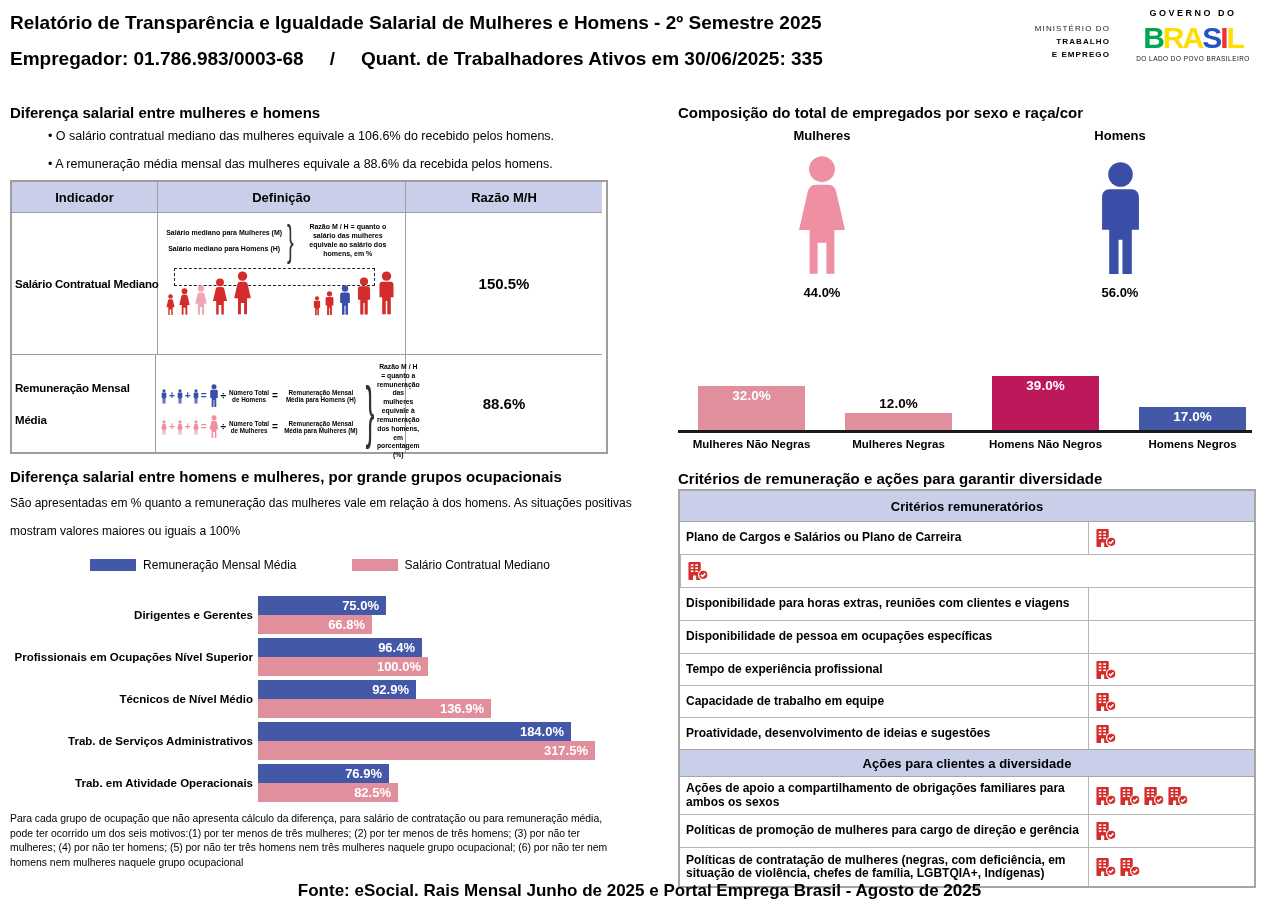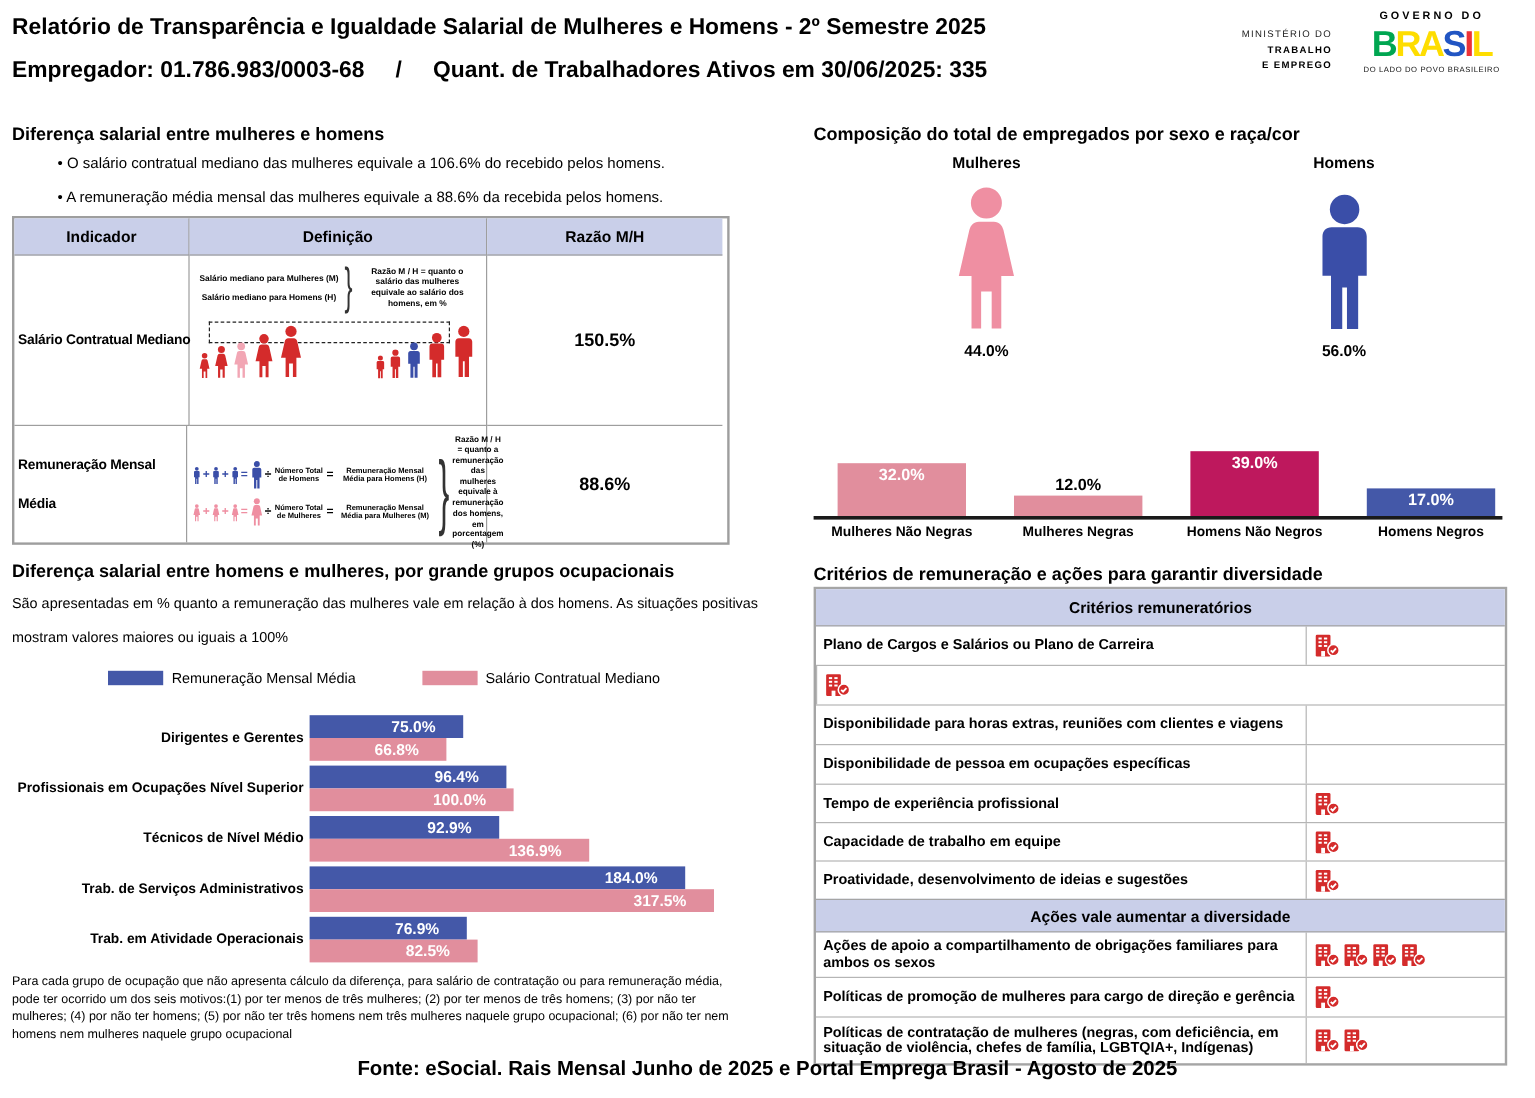--- a/index.html
+++ b/index.html
@@ -58,21 +58,21 @@
 
   
   .legend{left:0;top:558px;width:640px;display:flex;justify-content:center;gap:55px;}
   .litem{display:flex;align-items:center;gap:7px;font-size:12px;}
   .lswatch{width:46px;height:12px;display:inline-block;}
   .hchart{left:10px;top:596px;width:612px;}
   .hgroup{display:flex;margin-bottom:4px;}
   .hlabel{width:243px;text-align:center;padding-right:5px;font-size:11.5px;font-weight:bold;display:flex;align-items:center;justify-content:flex-end;}
   .hbars{display:flex;flex-direction:column;}
   .hbar{height:19px;display:flex;align-items:center;justify-content:flex-end;}
-  .hbar span{color:#fff;font-size:13px;font-weight:bold;padding-right:23px;line-height:19px;text-align:right;}
+  .hbar span{color:#fff;font-size:13px;font-weight:bold;padding-right:7px;line-height:19px;text-align:right;}
   .footnote{left:10px;top:812px;width:600px;font-size:10.4px;line-height:14.6px;}
 
   
   .gcol{position:absolute;width:150px;text-align:center;}
   .glabel{font-size:13px;font-weight:bold;}
   .gfig{margin-top:8px;height:128px;display:flex;align-items:flex-end;justify-content:center;}
   .gval{font-size:13px;font-weight:bold;margin-top:6px;}
   .rchart{left:678px;top:356px;width:574px;height:96px;}
   .raxis{position:absolute;left:0;top:74px;width:574px;height:3px;background:#1a1a1a;}
   .rslot{position:absolute;bottom:22px;display:flex;flex-direction:column;align-items:center;justify-content:flex-end;}
@@ -467,21 +467,21 @@
               <rect x="9" y="7" width="3" height="1.8" fill="#fff"></rect>
               <rect x="4" y="10.4" width="3" height="1.8" fill="#fff"></rect>
               <rect x="9" y="10.4" width="3" height="1.8" fill="#fff"></rect>
               <rect x="6.5" y="16" width="3.5" height="5" fill="#fff"></rect>
               <circle cx="17.8" cy="15.2" r="5.2" fill="#D42B2B" stroke="#fff" stroke-width="1.4"></circle>
               <path d="M15.3 15.3 l1.7 1.7 l3.1-3.4" fill="none" stroke="#fff" stroke-width="1.7"></path>
             </svg>
           </div>
         </div>
       </div>
-    <div class="chead" style="height:26px;border-top:1px solid #a5a5a5;">Ações vale aumentar a diversidade</div>
+    <div class="chead" style="height:26px;border-top:1px solid #a5a5a5;">Ações para clientes a diversidade</div>
     <div id="action-rows">
         <div class="crow" style="min-height:37px;">
           <div class="crow-label">Ações de apoio a compartilhamento de obrigações familiares para ambos os sexos</div>
           <div class="crow-icons">
             <svg width="22" height="20" viewBox="0 0 24 22">
               <rect x="1.5" y="1" width="13.5" height="20" rx="1.2" fill="#D42B2B"></rect>
               <rect x="4" y="3.6" width="3" height="1.8" fill="#fff"></rect>
               <rect x="9" y="3.6" width="3" height="1.8" fill="#fff"></rect>
               <rect x="4" y="7" width="3" height="1.8" fill="#fff"></rect>
               <rect x="9" y="7" width="3" height="1.8" fill="#fff"></rect>

